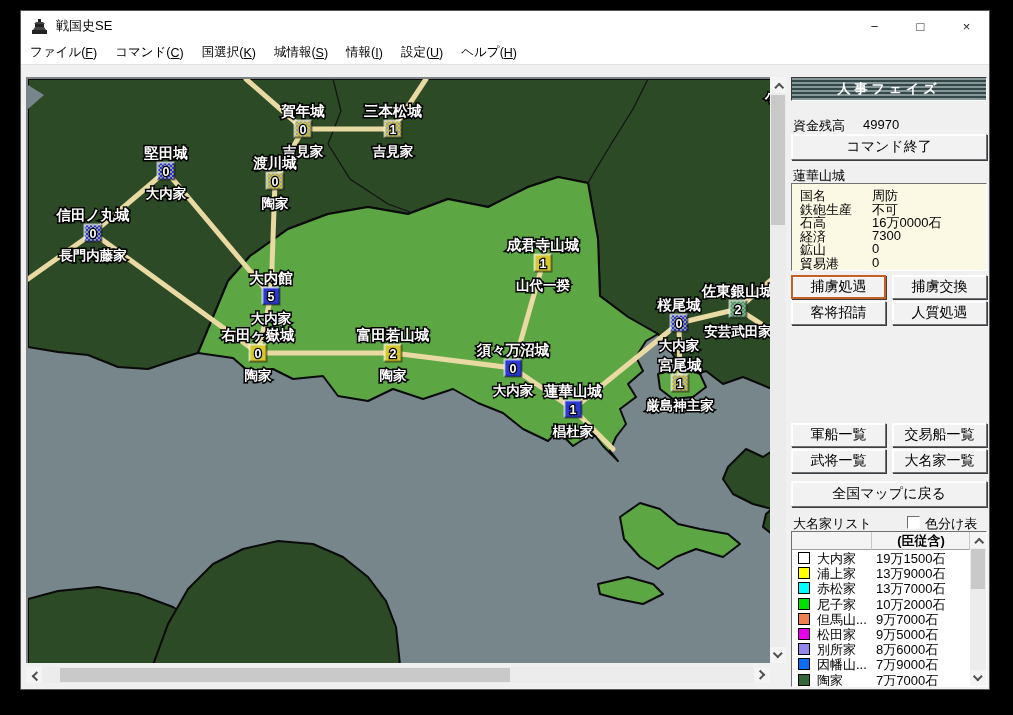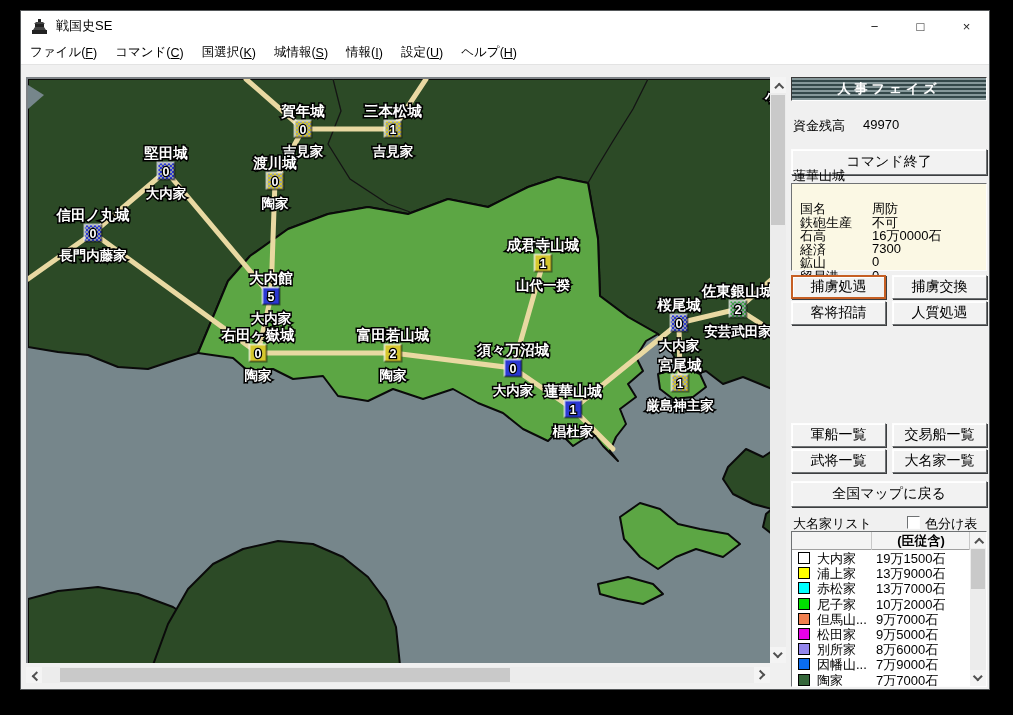--- a/index.html
+++ b/index.html
@@ -44,24 +44,24 @@
     background:repeating-linear-gradient(180deg,#86989a 0 2px,#34484a 2px 4px);
     border:1px solid;border-color:#3a3a3a #fdfdfd #fdfdfd #3a3a3a;
     display:flex;align-items:center;justify-content:center;
     color:#fff;font-size:13px;font-weight:700;letter-spacing:4px;}
   #funds-label{position:absolute;left:2px;top:40px;font-size:13px;color:#000;}
   #funds-value{position:absolute;left:72px;top:40px;font-size:13px;color:#000;}
   .btn{position:absolute;background:#f2f2f2;border:1px solid;border-color:#fdfdfd #6f7274 #6f7274 #fdfdfd;
     box-shadow:1px 1px 0 #3c3e40,inset 1px 1px 0 #fff;display:flex;align-items:center;justify-content:center;
     font-size:14px;color:#000;font-family:inherit;}
   .btn.focused{border:2px solid #c65f24;}
-  #cmd-end-btn{left:0;top:72px;width:196px;height:26px;text-align:center;}
+  #cmd-end-btn{left:0;top:57px;width:196px;height:26px;text-align:center;}
   #country-info-title{position:absolute;left:2px;top:90px;font-size:13px;color:#000;}
   #country-info-box{position:absolute;left:0;top:106px;width:196px;height:88px;background:#fbf8e4;
-    border:1px solid;border-color:#6f7274 #fdfdfd #fdfdfd #6f7274;padding:16px 0 0 8px;}
+    border:1px solid;border-color:#6f7274 #fdfdfd #fdfdfd #6f7274;padding:3px 0 0 8px;}
   .info-row{height:13.5px;font-size:13px;color:#000;position:relative;}
   .info-row .ival{position:absolute;left:72px;top:0;}
   #back-btn{left:0;top:404px;width:196px;height:26px;}
   #daimyo-title{position:absolute;left:2px;top:438px;font-size:13px;color:#000;}
   #color-checkbox{position:absolute;left:116px;top:439px;width:13px;height:13px;background:#fff;
     border:1px solid;border-color:#6f7274 #fdfdfd #fdfdfd #6f7274;}
   #color-checkbox-label{position:absolute;left:134px;top:438px;font-size:13px;color:#000;}
   #daimyo-list{position:absolute;left:0;top:454px;width:196px;height:156px;background:#fff;
     border:1px solid;border-color:#6f7274 #fdfdfd #fdfdfd #6f7274;overflow:hidden;}
   #daimyo-header{position:absolute;left:0;top:0;width:178px;height:18px;background:#f4f4f4;

